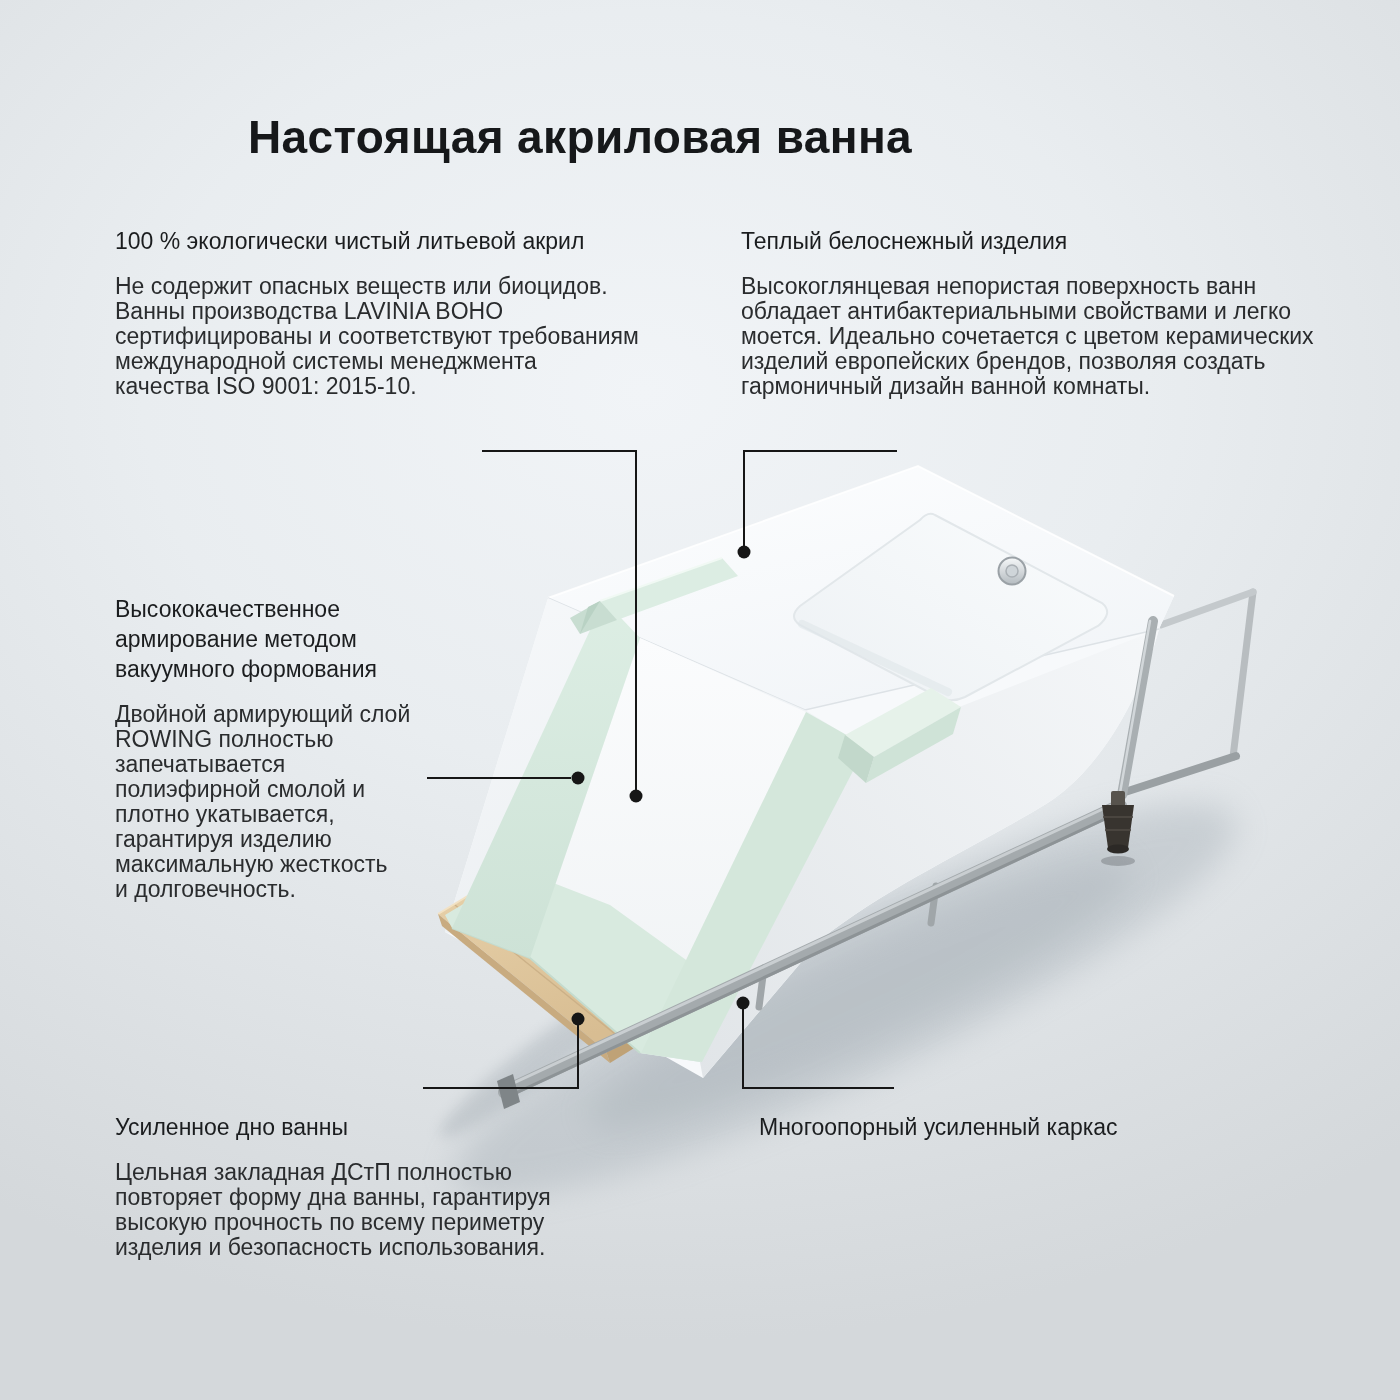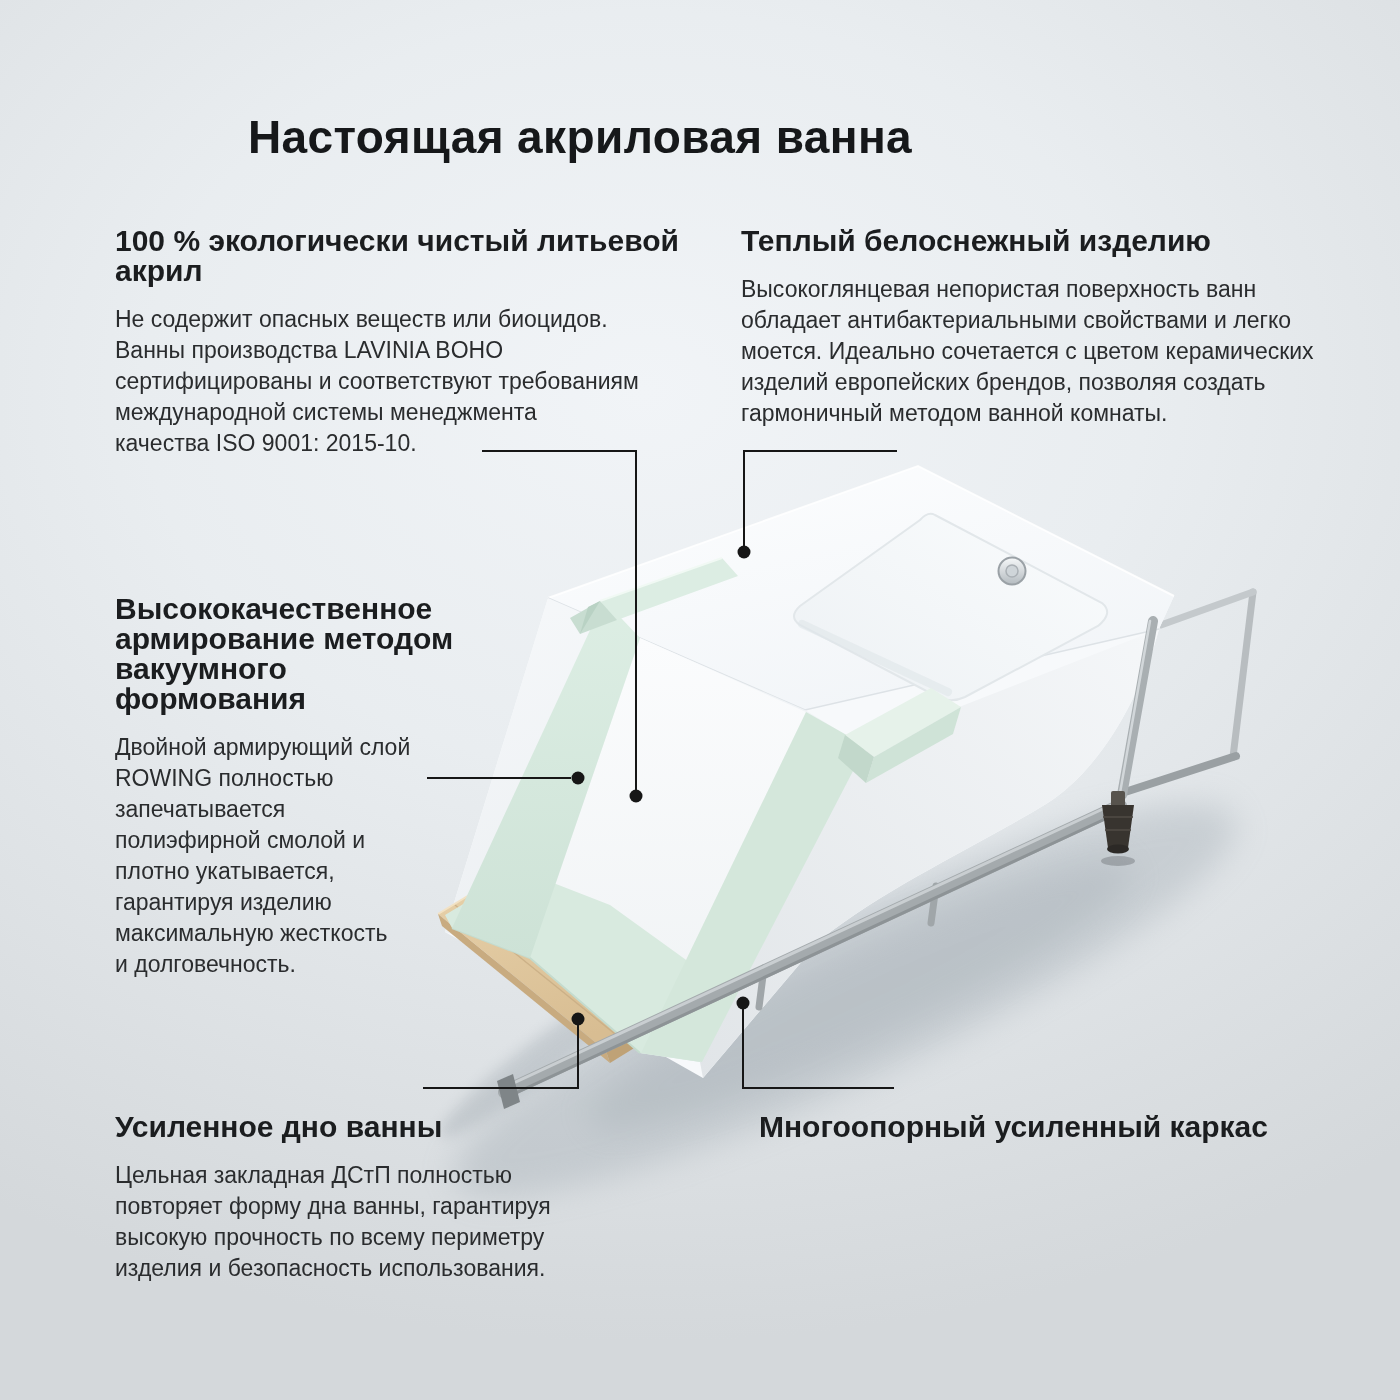--- a/index.html
+++ b/index.html
@@ -9,23 +9,23 @@
   }
   html,body{margin:0;padding:0;}
   body{width:1400px;height:1400px;overflow:hidden;
        font-family:"Liberation Sans", sans-serif;}
   .poster{position:relative;width:1400px;height:1400px;
     background: radial-gradient(ellipse 1250px 950px at 46% 28%,
       #f1f4f7 0%, #e9edf0 40%, #dde1e4 75%, #d4d8db 100%);}
   .title{position:absolute;left:0;top:110px;width:1160px;text-align:center;
     font-size:46px;font-weight:700;letter-spacing:.4px;color:var(--text_title);margin:0;}
   .feature{position:absolute;}
-  .feature h2{font-size:30px;line-height:30px;font-weight:700;margin:0 0 18px 0;
+  .feature h2{font-size:23px;line-height:30px;font-weight:400;margin:0 0 18px 0;
     color:var(--text_heading);white-space:pre-line;}
-  .feature p{font-size:23px;line-height:31px;font-weight:400;margin:0;
+  .feature p{font-size:23px;line-height:25px;font-weight:400;margin:0;
     color:var(--text_body);white-space:pre-line;}
   #f-acrylic{left:115px;top:226px;width:600px;}
   #f-shade{left:741px;top:226px;width:640px;}
   #f-reinforcement{left:115px;top:594px;width:340px;}
   #f-bottom{left:115px;top:1112px;width:600px;}
   #f-frame{left:759px;top:1112px;width:640px;}
   svg.scene{position:absolute;left:0;top:0;}
 </style>
 </head>
 <body>
@@ -199,26 +199,26 @@
   <div class="feature" id="f-acrylic">
     <h2>100 % экологически чистый литьевой акрил</h2>
     <p>Не содержит опасных веществ или биоцидов.
 Ванны производства LAVINIA BOHO
 сертифицированы и соответствуют требованиям
 международной системы менеджмента
 качества ISO 9001: 2015-10.</p>
   </div>
 
   <div class="feature" id="f-shade">
-    <h2>Теплый белоснежный изделию</h2>
+    <h2>Теплый белоснежный изделия</h2>
     <p>Высокоглянцевая непористая поверхность ванн
 обладает антибактериальными свойствами и легко
 моется. Идеально сочетается с цветом керамических
 изделий европейских брендов, позволяя создать
-гармоничный методом ванной комнаты.</p>
+гармоничный дизайн ванной комнаты.</p>
   </div>
 
   <div class="feature" id="f-reinforcement">
     <h2>Высококачественное
 армирование методом
 вакуумного формования</h2>
     <p>Двойной армирующий слой
 ROWING полностью
 запечатывается
 полиэфирной смолой и

